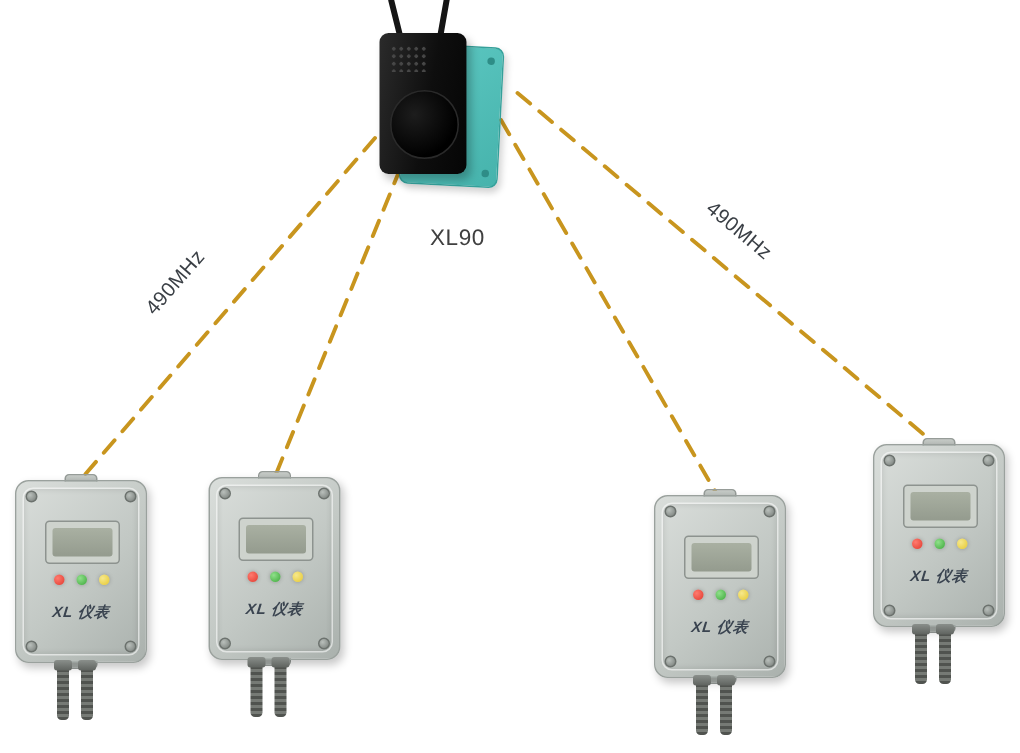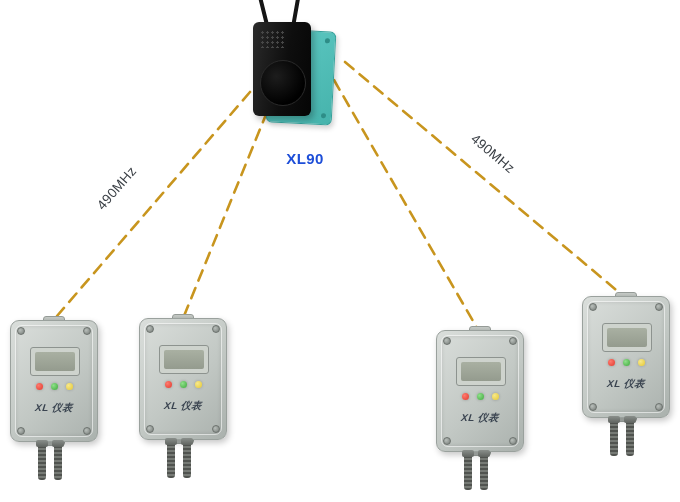--- a/index.html
+++ b/index.html
@@ -93,22 +93,22 @@
     border-radius: 50%;
     background: radial-gradient(circle at 35% 35%, #1d1d1d, #000000 70%);
     border: 1px solid #2a2a2a;
   }
   .gw-label {
     position: absolute;
     left: 262px; top: 150px;
     width: 86px;
     text-align: center;
     font-size: 15px;
-    font-weight: bold;
-    color: #1d4ed8;
+    font-weight: normal;
+    color: #404040;
     letter-spacing: 0.4px;
     z-index: 2;
   }
 
   
   .sensor {
     position: absolute;
     width: 86px; height: 162px;
     z-index: 2;
   }

